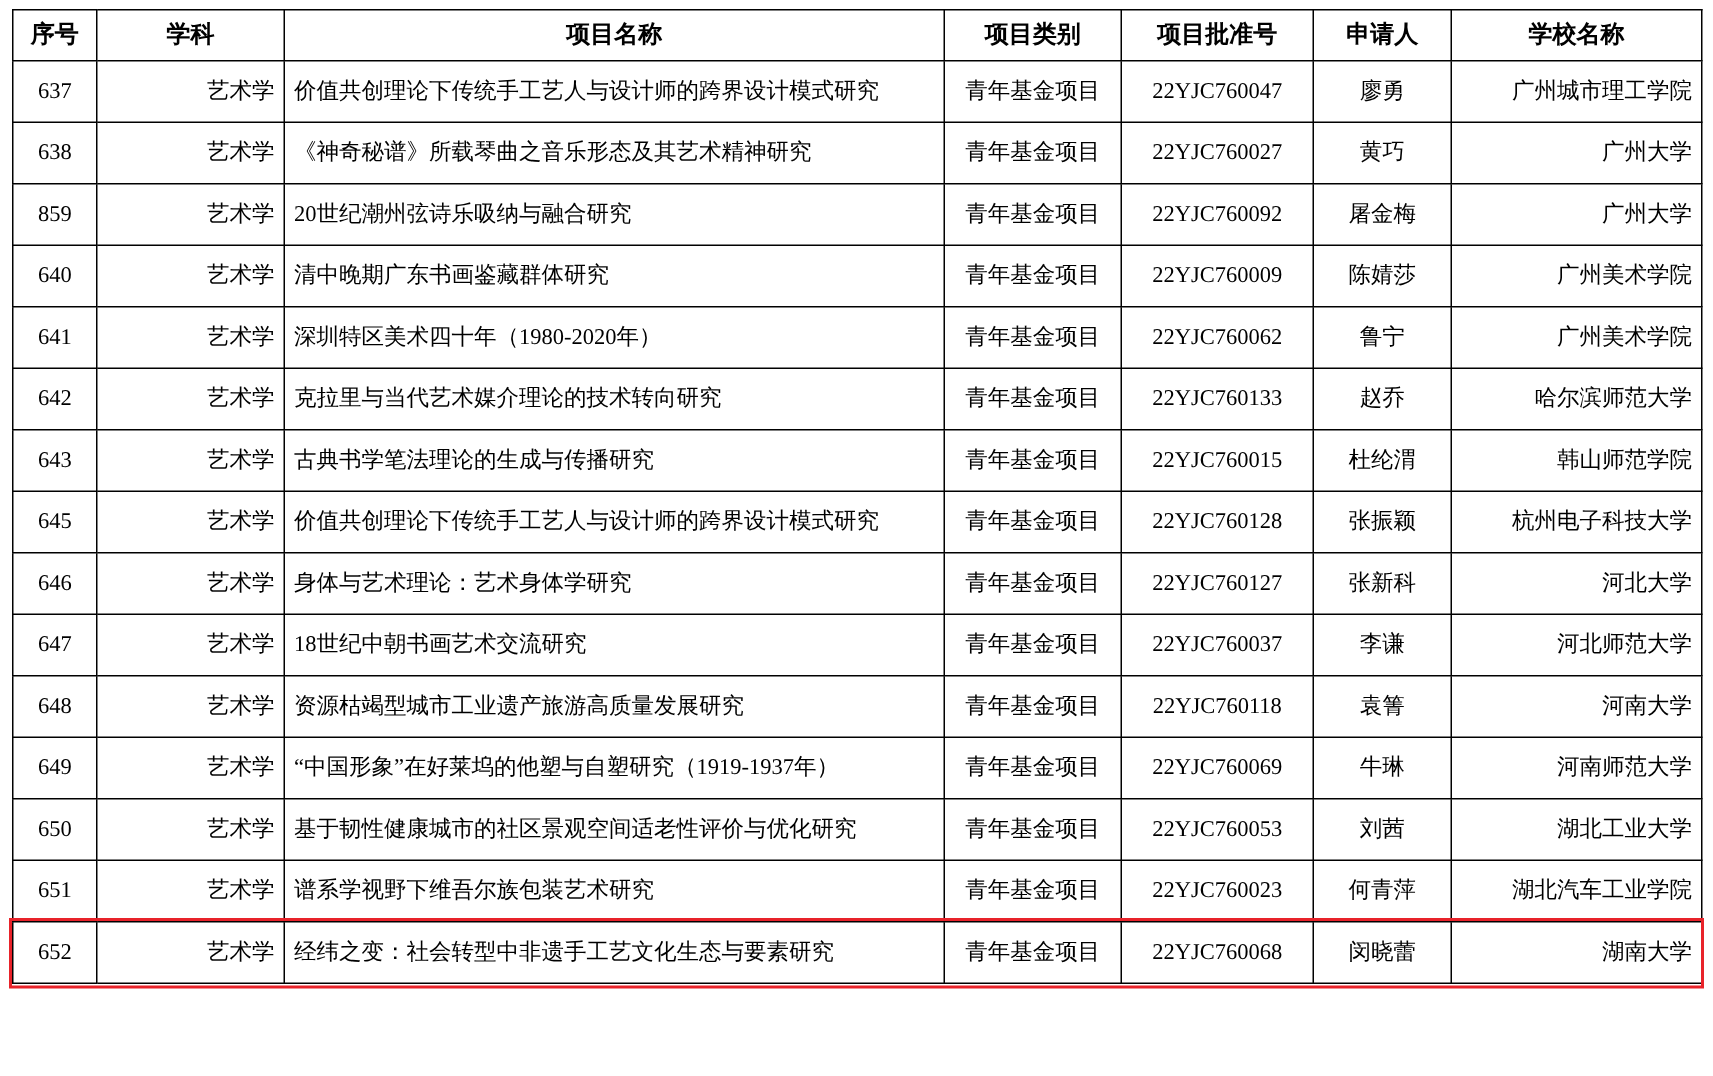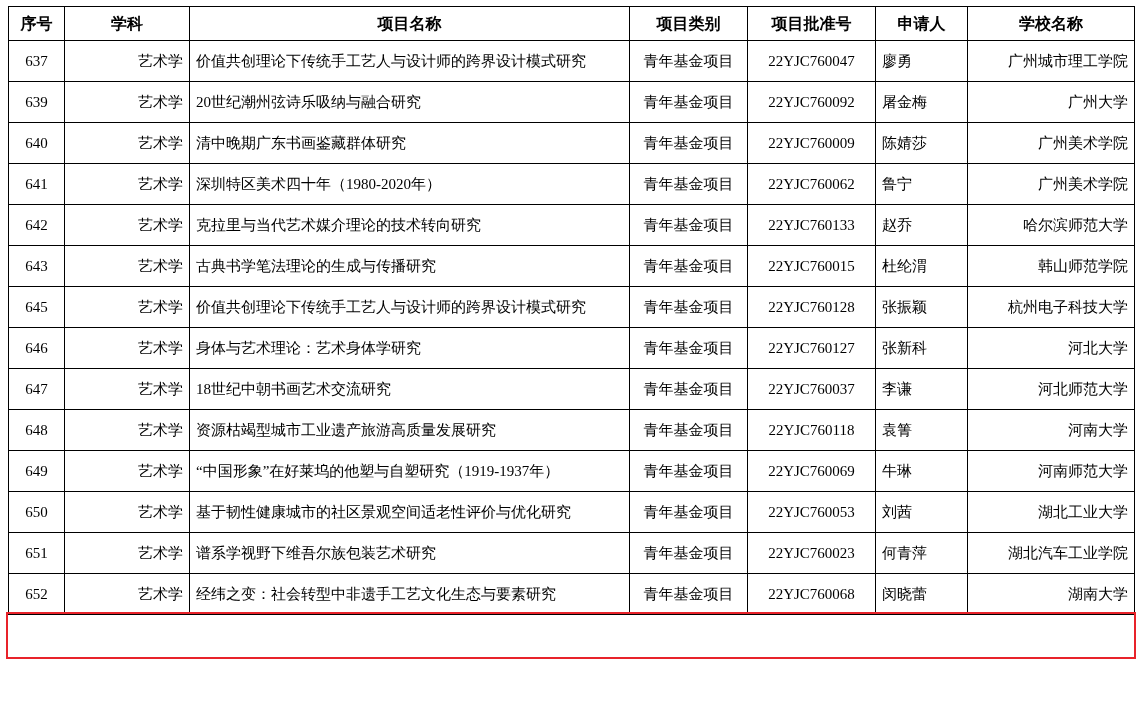--- a/index.html
+++ b/index.html
@@ -50,21 +50,21 @@
   col.c-cat     { width: 118px; }
   col.c-code    { width: 128px; }
   col.c-person  { width: 92px;  }
   col.c-school  { width: 167px; }
 
   td.idx      { text-align: center; }
   td.subject  { text-align: right; padding-left: 8px; }
   td.title    { text-align: left; padding-left: 8px; }
   td.cat      { text-align: center; }
   td.code     { text-align: center; font-family: "Liberation Serif", serif; }
-  td.person   { text-align: left; }
+  td.person   { text-align: center; }
   td.school   { text-align: right; padding-left: 8px; }
 
   tr.data-row { height: 41px; }
 
   
   .highlight-row td {
     position: relative;
   }
   .highlight-box {
     position: absolute;
@@ -104,21 +104,30 @@
         <tr class="data-row">
           <td class="idx">637</td>
           <td class="subject">艺术学</td>
           <td class="title">价值共创理论下传统手工艺人与设计师的跨界设计模式研究</td>
           <td class="cat">青年基金项目</td>
           <td class="code">22YJC760047</td>
           <td class="person">廖勇</td>
           <td class="school">广州城市理工学院</td>
         </tr>
         <tr class="data-row">
-          <td class="idx">639</td>
+          <td class="idx">638</td>
+          <td class="subject">艺术学</td>
+          <td class="title">《神奇秘谱》所载琴曲之音乐形态及其艺术精神研究</td>
+          <td class="cat">青年基金项目</td>
+          <td class="code">22YJC760027</td>
+          <td class="person">黄巧</td>
+          <td class="school">广州大学</td>
+        </tr>
+        <tr class="data-row">
+          <td class="idx">859</td>
           <td class="subject">艺术学</td>
           <td class="title">20世纪潮州弦诗乐吸纳与融合研究</td>
           <td class="cat">青年基金项目</td>
           <td class="code">22YJC760092</td>
           <td class="person">屠金梅</td>
           <td class="school">广州大学</td>
         </tr>
         <tr class="data-row">
           <td class="idx">640</td>
           <td class="subject">艺术学</td>

